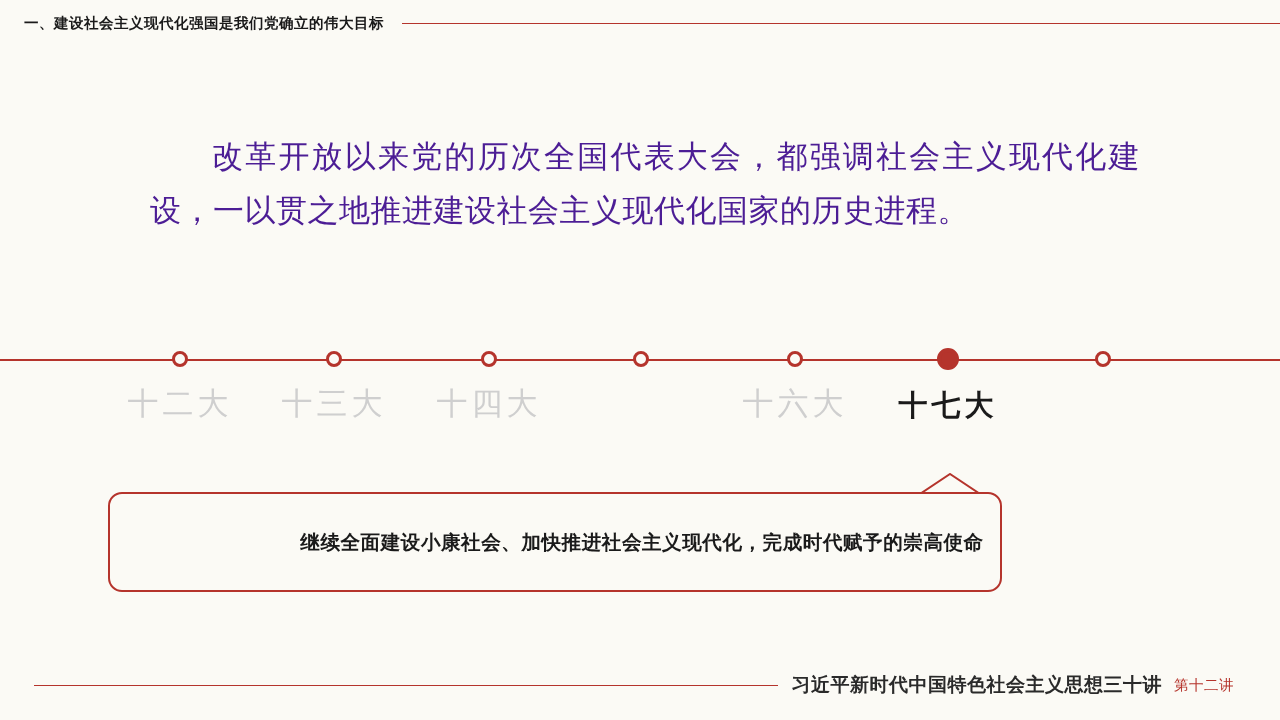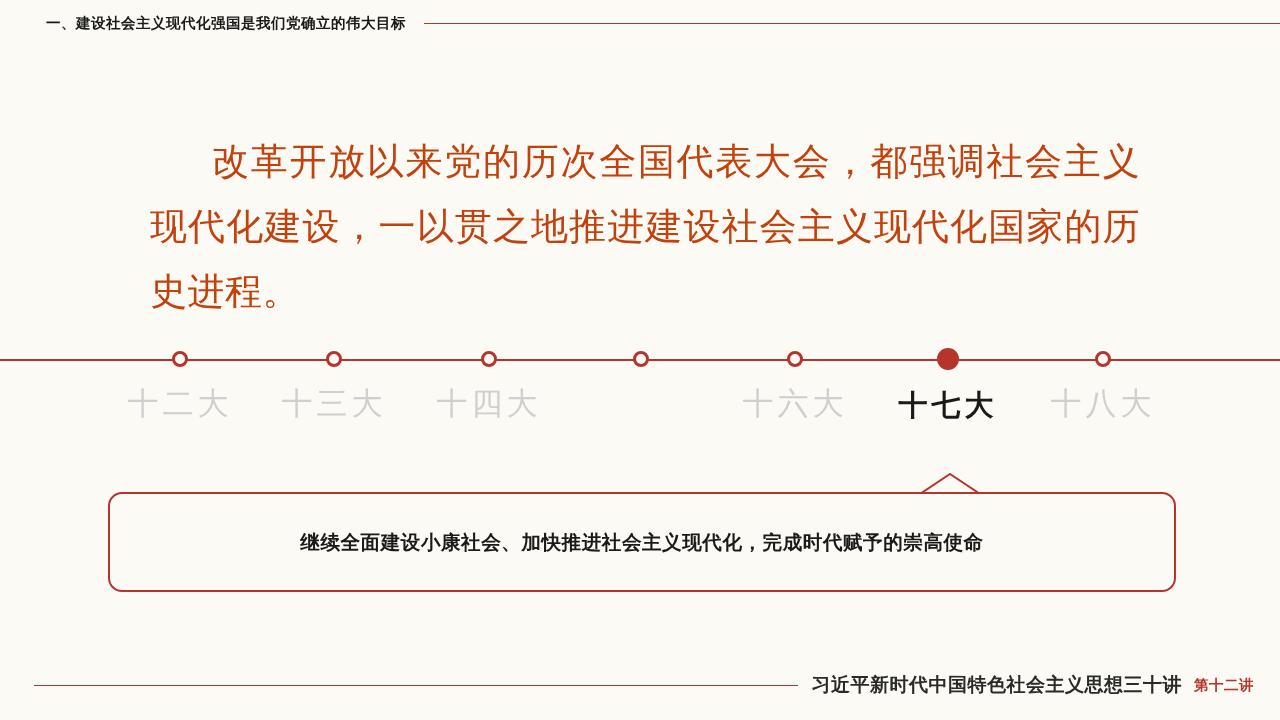--- a/index.html
+++ b/index.html
@@ -19,44 +19,44 @@
   .header {
     position: absolute;
     top: 0;
     left: 0;
     width: 1280px;
     height: 46px;
     display: flex;
     align-items: center;
   }
   .header-title {
-    margin-left: 46px;
+    margin-left: 24px;
     font-size: 14.5px;
     font-weight: bold;
     color: #1a1a1a;
     letter-spacing: 0.5px;
     white-space: nowrap;
   }
   .header-rule {
     flex: 1;
     height: 1px;
     background: #b5342c;
     margin-left: 18px;
     margin-right: 0px;
   }
 
   
   .lead {
     position: absolute;
     top: 130px;
     left: 150px;
     width: 990px;
-    font-size: 37px;
+    font-size: 31px;
     line-height: 1.75;
-    color: #c2410c;
+    color: #4c1d95;
     text-align: justify;
     text-indent: 62px;
     letter-spacing: 0.5px;
   }
 
   
   .timeline {
     position: absolute;
     top: 340px;
     left: 0;
@@ -105,21 +105,21 @@
     color: #1a1a1a;
     font-weight: bold;
     font-size: 29px;
   }
 
   
   .callout {
     position: absolute;
     top: 492px;
     left: 108px;
-    width: 1068px;
+    width: 894px;
     height: 100px;
     border: 2px solid #b5342c;
     border-radius: 14px;
     background: #fbfaf5;
     box-sizing: border-box;
   }
   .callout-text {
     position: absolute;
     top: 0;
     left: 0;
@@ -163,23 +163,23 @@
   }
   .footer-text {
     font-size: 19px;
     font-weight: bold;
     color: #2a2a2a;
     letter-spacing: 0.5px;
     white-space: nowrap;
   }
   .footer-badge {
     margin-left: 12px;
-    margin-right: 26px;
+    margin-right: 46px;
     font-size: 14.5px;
-    font-weight: bold;
+    font-weight: normal;
     color: #b5342c;
     letter-spacing: 0.5px;
     white-space: nowrap;
   }
 </style>
 </head>
 <body>
 
 <div class="header">
   <div class="header-title">一、建设社会主义现代化强国是我们党确立的伟大目标</div>
@@ -209,21 +209,20 @@
       <div class="tl-item" style="left: 795px;">
         <div class="tl-dot"></div>
         <div class="tl-label">十六大</div>
       </div>
       <div class="tl-item active" style="left: 948px;">
         <div class="tl-dot"></div>
         <div class="tl-label">十七大</div>
       </div>
       <div class="tl-item" style="left: 1103px;">
         <div class="tl-dot"></div>
-        <div class="tl-label">十八大</div>
       </div>
     </div>
 </div>
 
 <div class="notch">
   <svg width="60" height="22" viewBox="0 0 60 22">
     <path d="M0 21 L30 1 L60 21" fill="none" stroke="#b5342c" stroke-width="2"></path>
   </svg>
 </div>
 <div class="callout">

